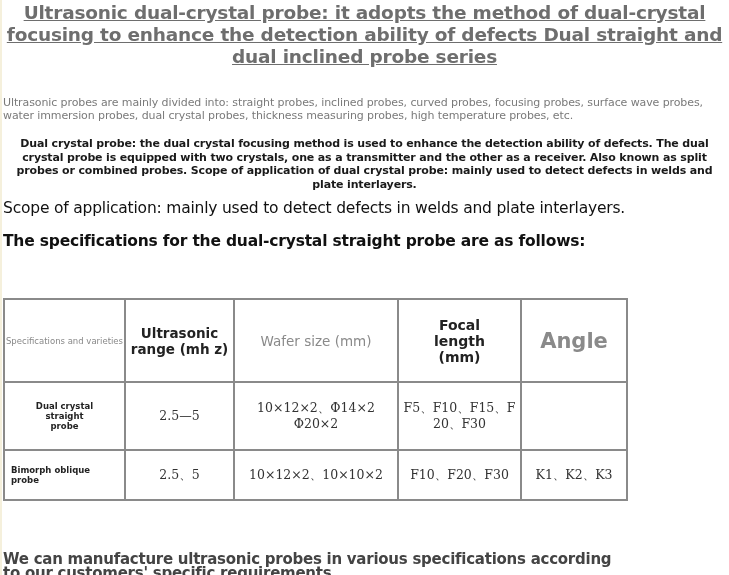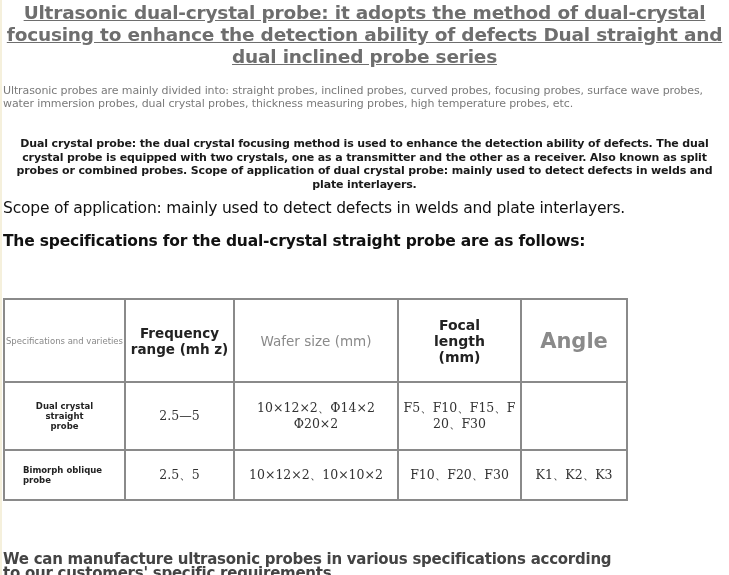--- a/index.html
+++ b/index.html
@@ -9,21 +9,21 @@
     font-family:"DejaVu Sans", "Liberation Sans", sans-serif;
   }
   .left-edge { position:absolute; left:0; top:0; width:2px; height:575px; background:#f5f0dc; }
   .title {
     position:absolute; left:0; top:2px; width:729px; text-align:center;
     color:#6e6e6e; font-weight:bold; font-size:18.5px; line-height:22px;
     letter-spacing:-0.2px;
     text-decoration:underline;
   }
   .intro {
-    position:absolute; left:3px; top:84px; width:724px;
+    position:absolute; left:3px; top:96px; width:724px;
     color:#7a7a7a; font-size:11px; line-height:13px; letter-spacing:-0.1px;
   }
   .dual {
     position:absolute; left:0; top:137px; width:729px; text-align:center;
     color:#1a1a1a; font-size:11px; line-height:13.5px; font-weight:bold; letter-spacing:-0.15px;
   }
   .scope {
     position:absolute; left:3px; top:199px; width:724px;
     color:#111; font-size:15.5px; font-weight:normal; line-height:18px; letter-spacing:-0.2px;
   }
@@ -38,21 +38,21 @@
   table.spec td {
     border:2px solid #8a8a8a; text-align:center; vertical-align:middle;
     padding:0; overflow:hidden;
   }
   .h-small { color:#888; font-size:8.5px; line-height:10px; }
   .h-freq { color:#222; font-size:13.5px; font-weight:bold; line-height:16px; }
   .h-wafer { color:#8a8a8a; font-size:13.5px; line-height:16px; }
   .h-focal { color:#222; font-size:14px; font-weight:bold; line-height:16px; }
   .h-angle { color:#8a8a8a; font-size:21px; font-weight:bold; }
   .rowlabel { color:#222; font-size:8.5px; font-weight:bold; line-height:10px; }
-  .rowlabel.left { text-align:left; padding-left:18px; }
+  .rowlabel.left { text-align:left; padding-left:6px; }
   .cell { font-family:"DejaVu Serif", "Liberation Serif", serif; color:#333; font-size:12.5px; line-height:16px; }
   .footer {
     position:absolute; left:3px; top:552px; width:614px;
     color:#444; font-size:15px; line-height:14px; font-weight:bold; letter-spacing:-0.25px;
   }
 </style>
 </head>
 <body>
 
 <div class="left-edge"></div>
@@ -70,21 +70,21 @@
       <col style="width:164px">
       <col style="width:123px">
       <col style="width:106px">
   </colgroup>
   <tbody>
       <tr style="height:83px">
     <td>
           <div class="h-small">Specifications and varieties</div>
         </td>
     <td>
-          <div class="h-freq">Frequency range (mh z)</div>
+          <div class="h-freq">Ultrasonic range (mh z)</div>
         </td>
     <td>
           <div class="h-wafer">Wafer size (mm)</div>
         </td>
     <td>
           <div class="h-focal" style="padding:0 20px">Focal length (mm)</div>
         </td>
     <td>
           <div class="h-angle">Angle</div>
         </td>

